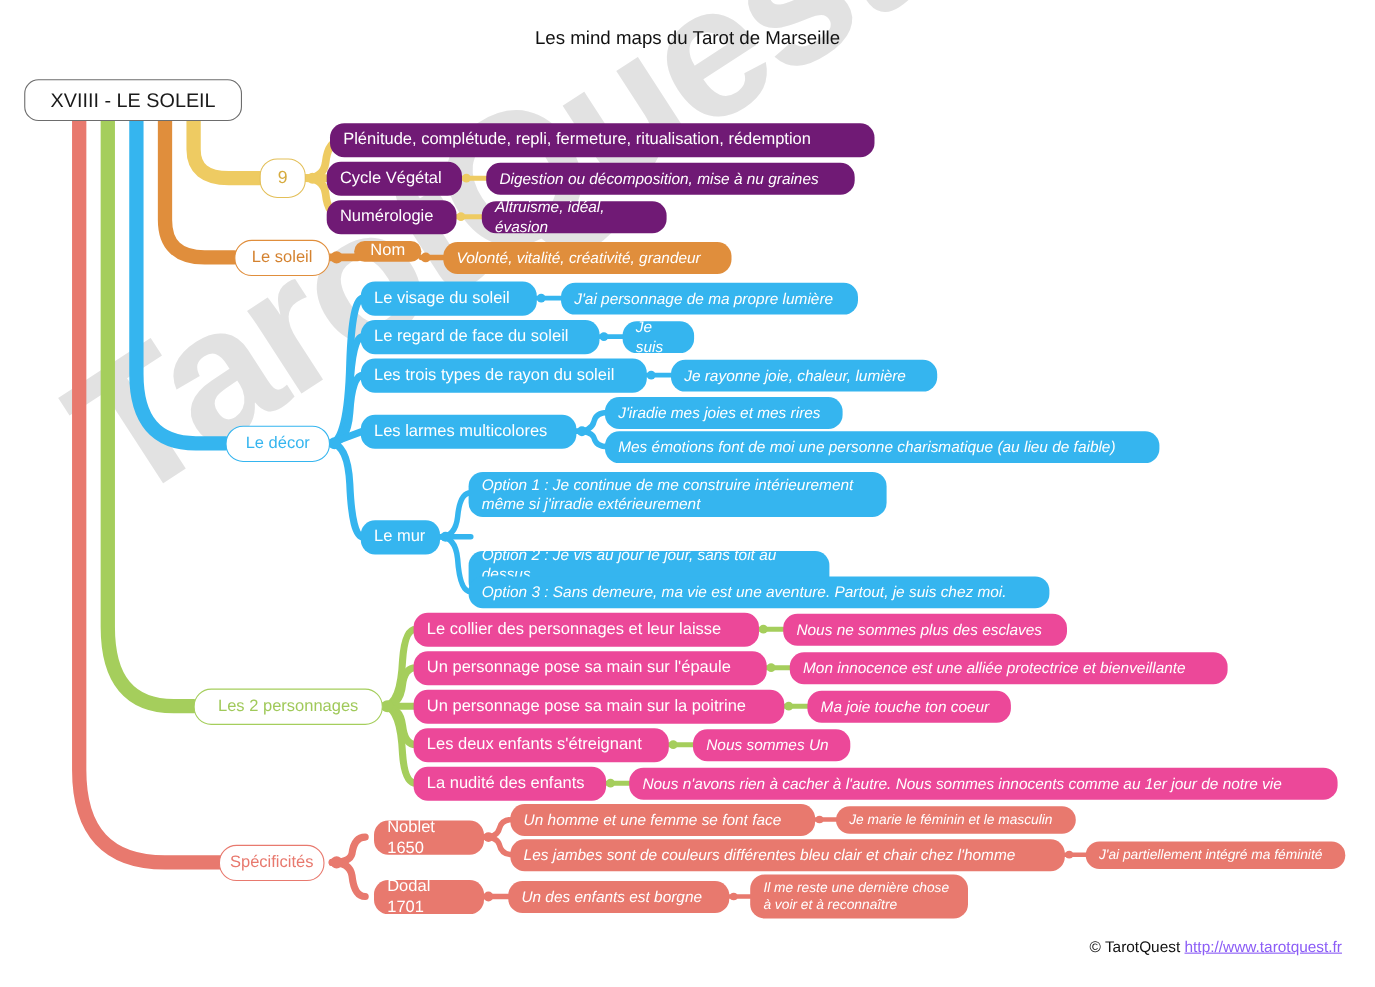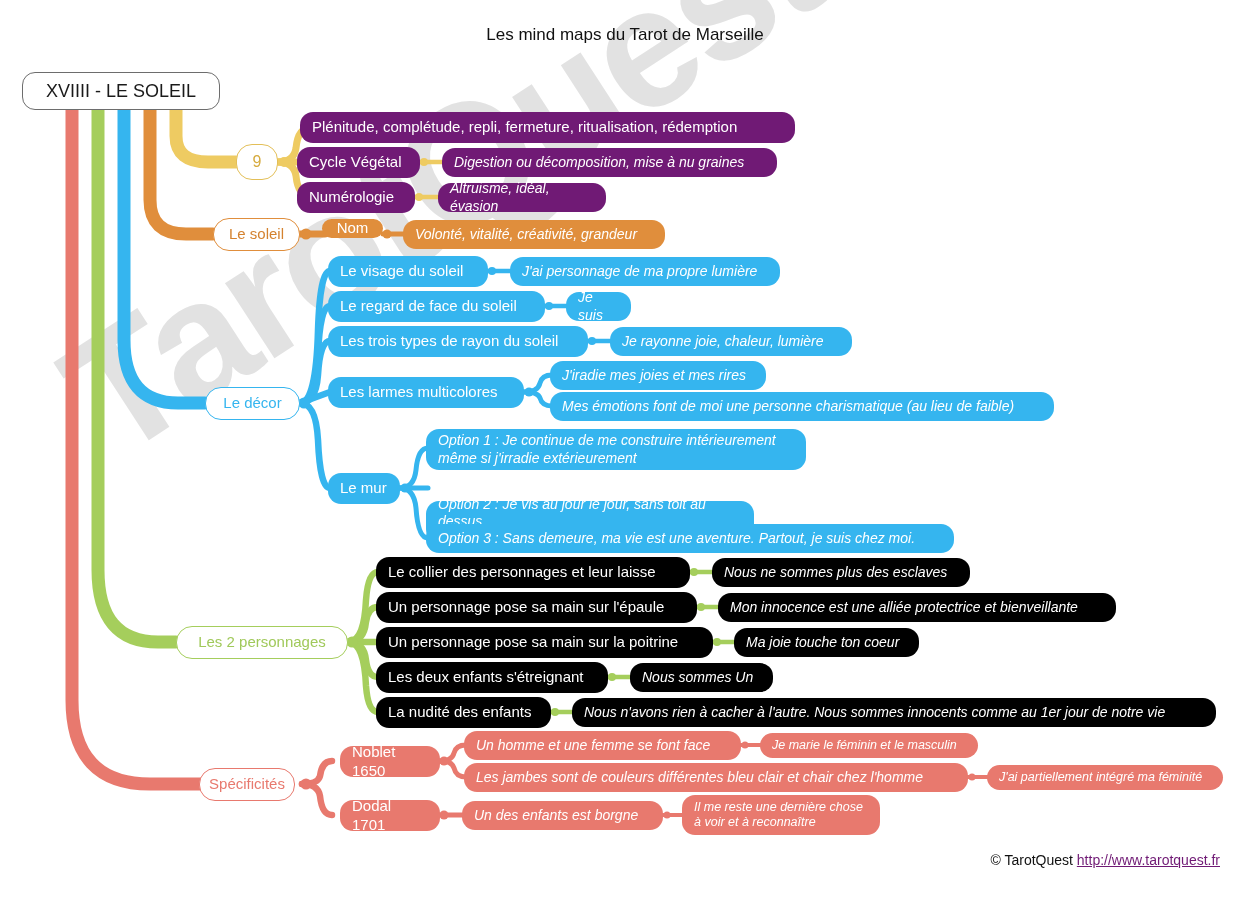--- a/index.html
+++ b/index.html
@@ -67,27 +67,27 @@
     position:absolute;left:0;top:25px;width:1250px;
     text-align:center;font-size:17px;color:#111;
     z-index:4;
   }
 
   #footer{
     position:absolute;left:0;top:852px;width:1250px;
     text-align:right;padding-right:30px;box-sizing:border-box;
     font-size:14px;color:#111;z-index:4;
   }
-  #footer a{color:#701a75;text-decoration:underline;}
+  #footer a{color:#8b5cf6;text-decoration:underline;}
 
   
   .c-yellow{background:#701a75;}
   .c-orange{background:#e08e3c;}
   .c-blue{background:#35b5ef;}
-  .c-green{background:#000000;}
+  .c-green{background:#ec4899;}
   .c-red{background:#e8796e;}
 
   .lvl1.t-yellow{border-color:#e3bf58;color:#d6ab3e;}
   .lvl1.t-orange{border-color:#e08e3c;color:#d4822f;}
   .lvl1.t-blue{border-color:#35b5ef;color:#35b5ef;}
   .lvl1.t-green{border-color:#a5ce5c;color:#a0c95a;}
   .lvl1.t-red{border-color:#e8796e;color:#e8796e;}
 </style>
 </head>
 <body>

